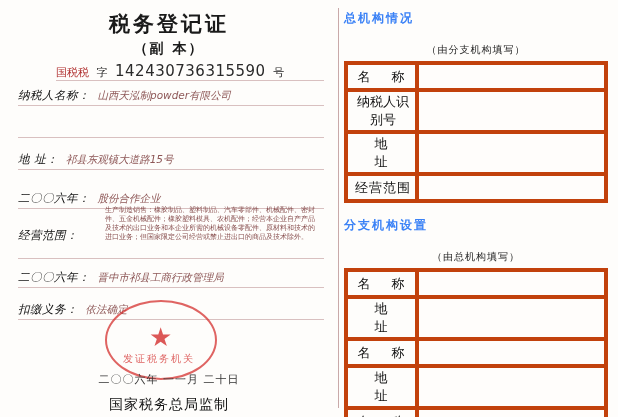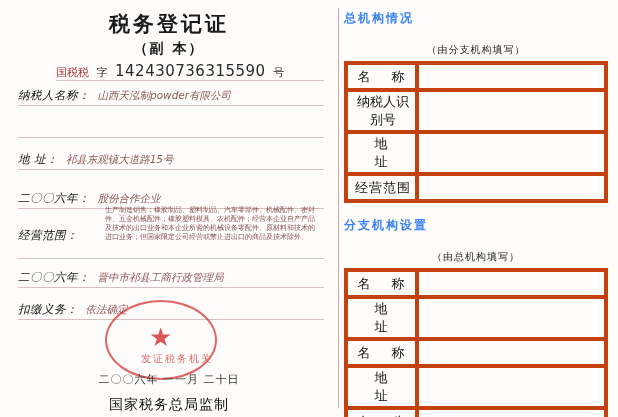--- a/index.html
+++ b/index.html
@@ -153,21 +153,21 @@
     letter-spacing: 7px;
     color: #d4302f;
     opacity: .75;
     font-family: "DejaVu Serif", serif;
     font-weight: bold;
   }
   #seal .seal-bottom {
     position: absolute;
     left: 0; top: 52px;
     width: 108px;
-    text-align: right;
+    text-align: center;
     font-size: 10px;
     letter-spacing: 2px;
     color: #d4302f;
     opacity: .75;
     font-family: "DejaVu Serif", serif;
   }
   
   #divider {
     position: absolute;
     left: 338px; top: 8px;

